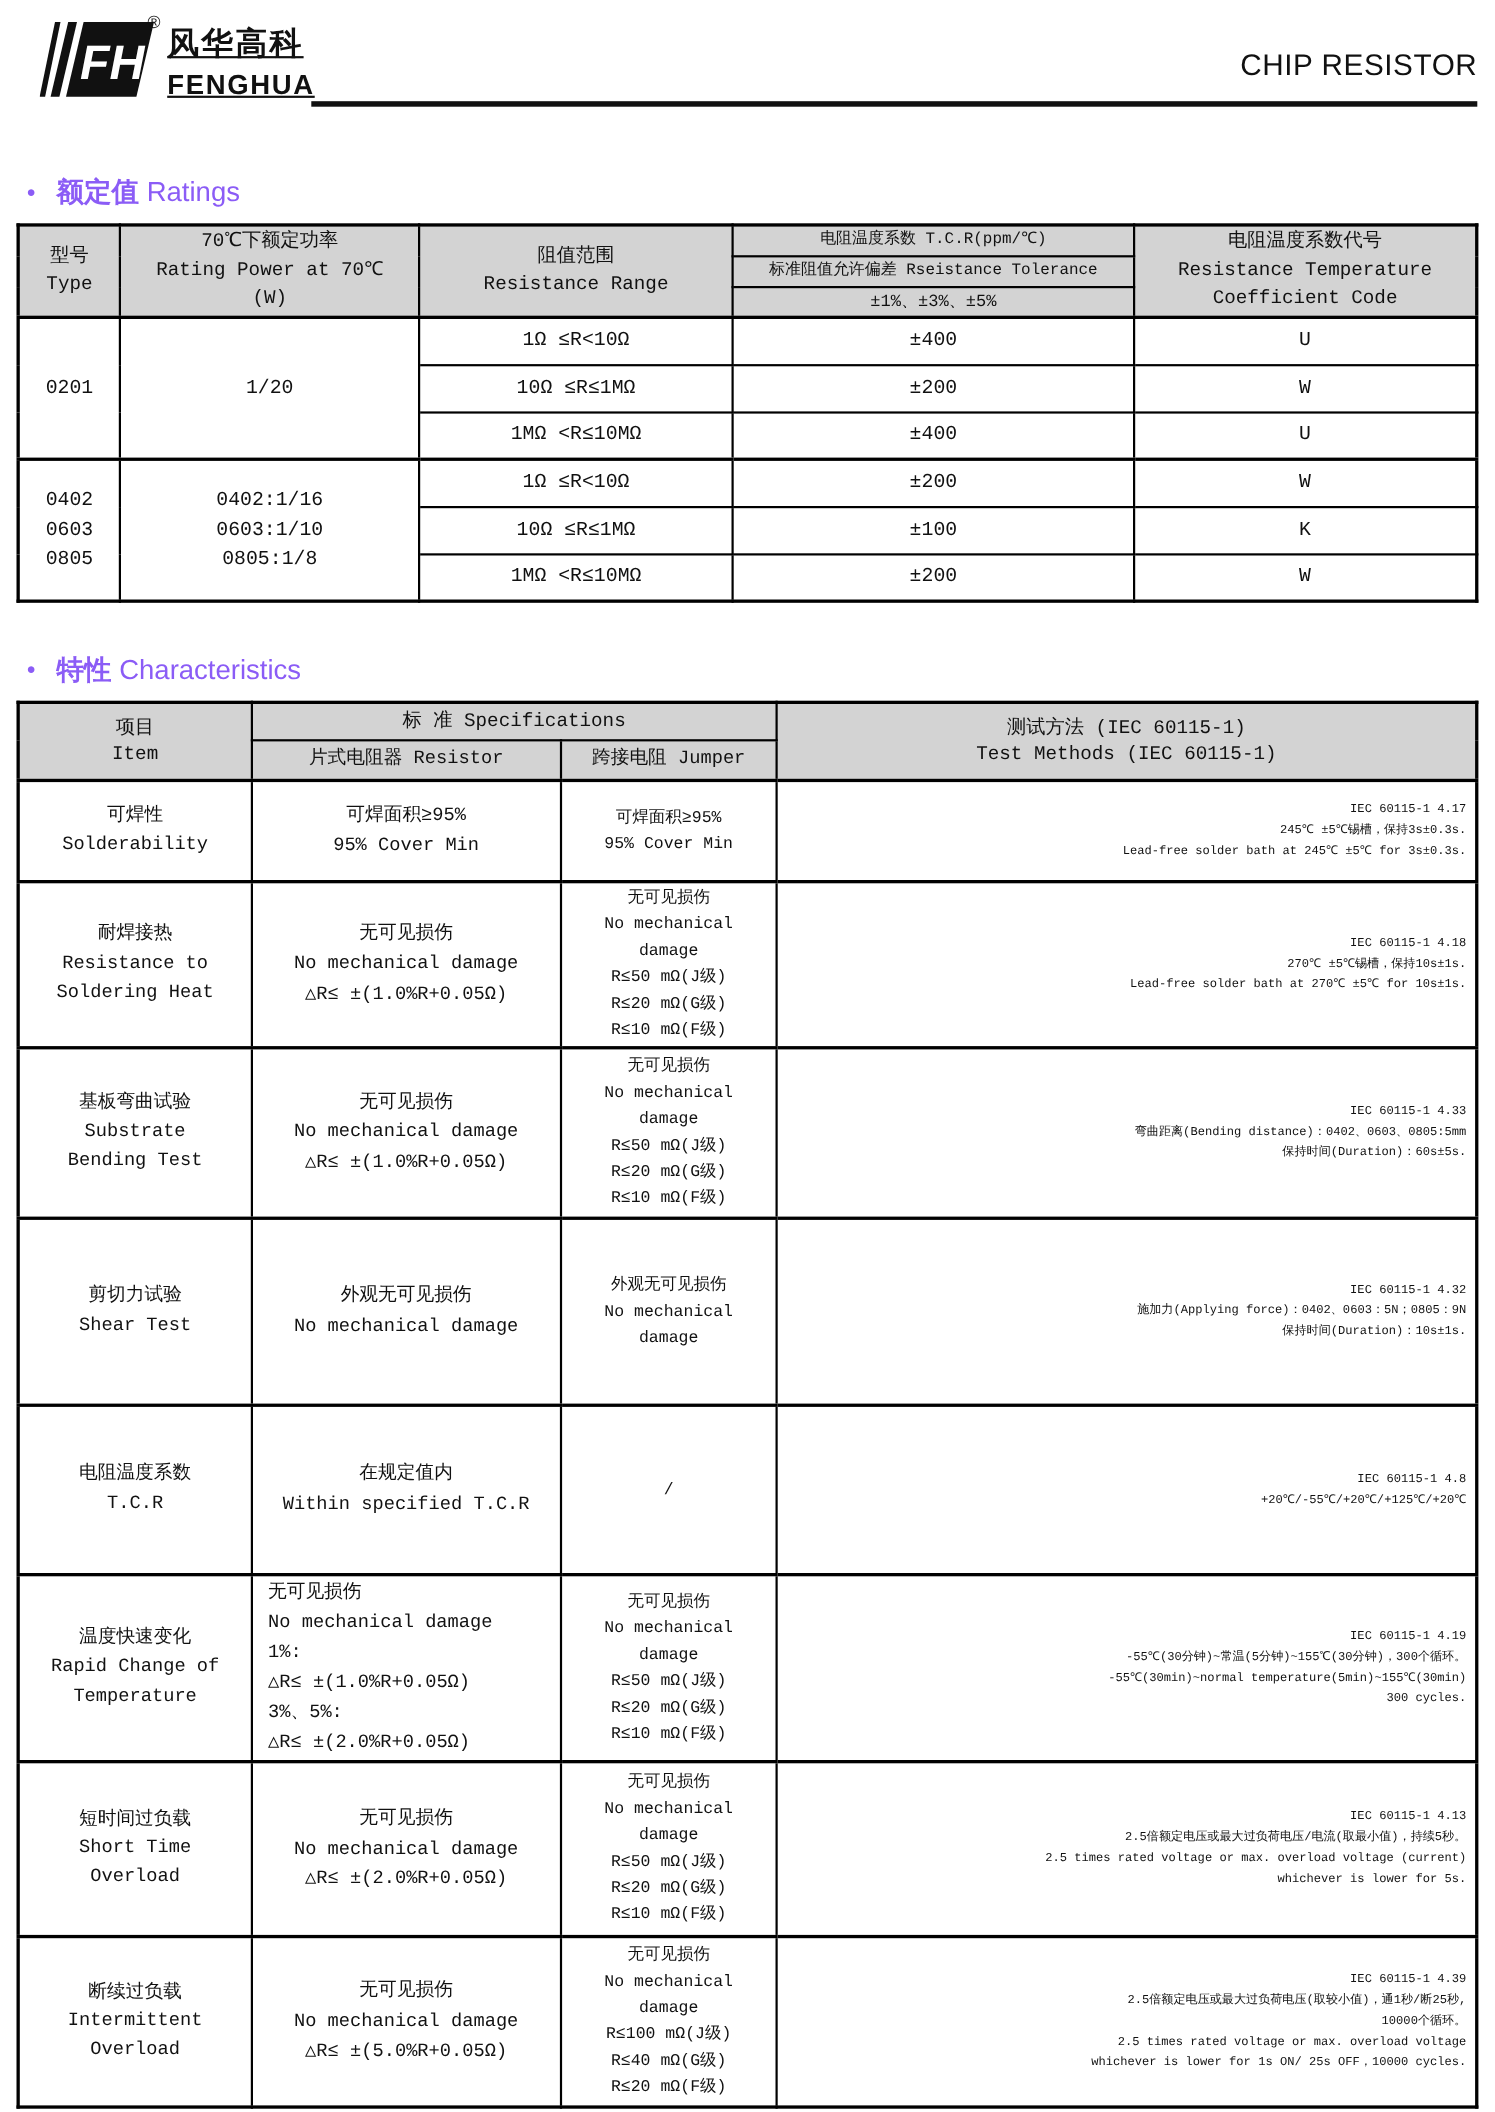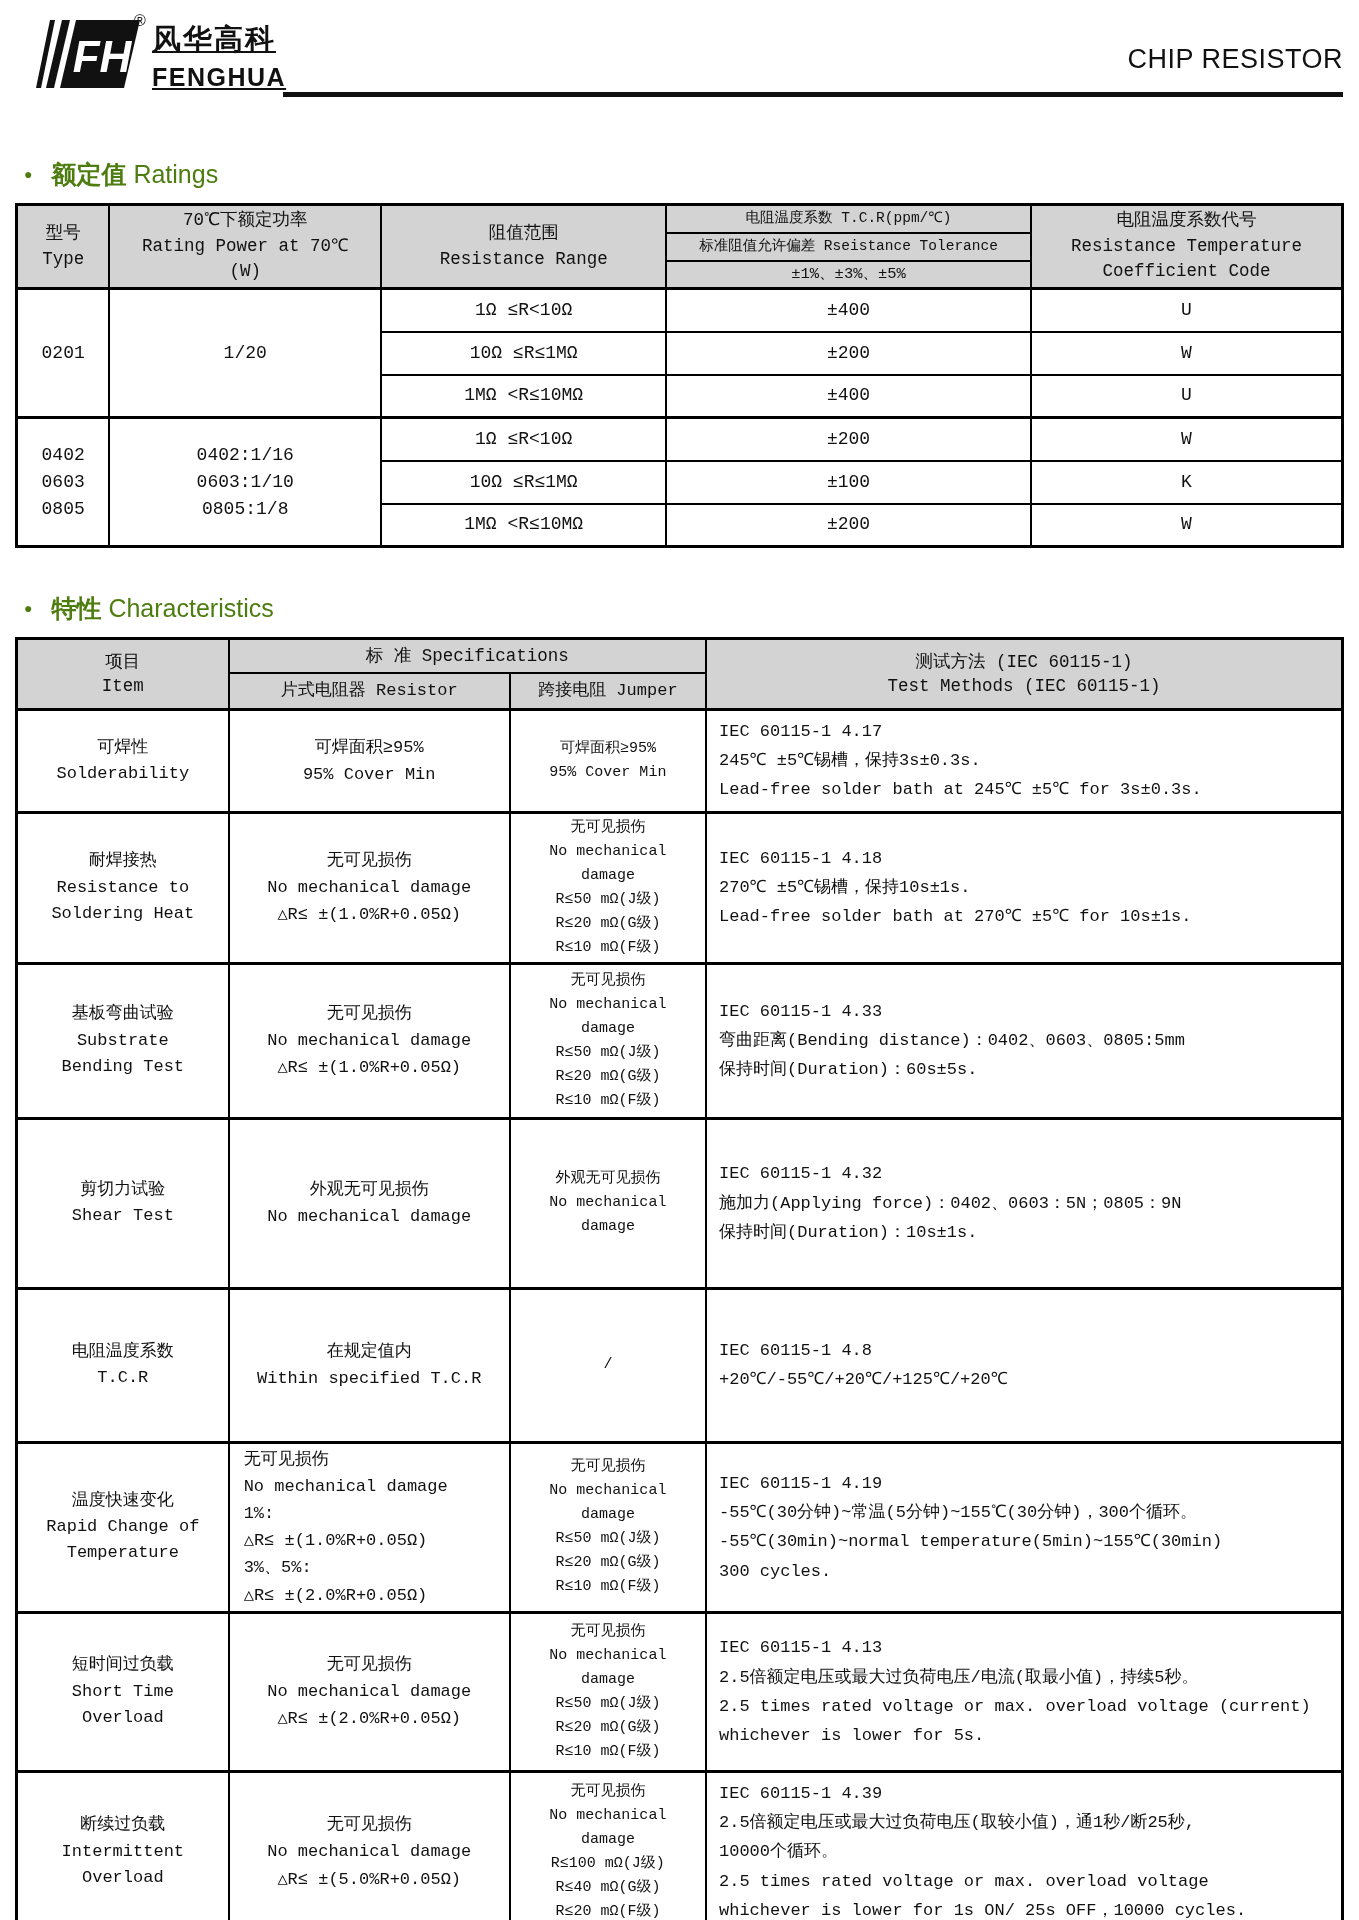--- a/index.html
+++ b/index.html
@@ -16,21 +16,21 @@
   .logo-wrap { position: absolute; left: 36px; top: 14px; display: flex; align-items: flex-start; }
   .logo-mark { position: relative; width: 112px; height: 80px; }
   .logo-reg { position: absolute; left: 98px; top: -2px; font-size: 16px; color:#111; }
   .logo-text { margin-left: 4px; padding-top: 6px; text-decoration: underline; }
   .logo-cn { font-size: 29px; font-weight: 700; letter-spacing: 2px; white-space: nowrap; }
   .logo-en { font-size: 25px; font-weight: 700; letter-spacing: 1.5px; margin-top: 3px; }
   .doc-title { position: absolute; right: 16px; top: 44px; font-size: 27px; letter-spacing: 0.5px; }
   .hdr-rule { position: absolute; left: 283px; right: 16px; top: 92px; height: 5px; background: #111; }
 
   
-  .sec-title { margin: 0 0 12px 24px; font-size: 25px; font-weight: 400; color:#4d7c0f; }
+  .sec-title { margin: 0 0 12px 24px; font-size: 25px; font-weight: 400; color:#8b5cf6; }
   .sec-title .cn { font-weight: 700; }
   .sec-title .bullet { font-size: 14px; vertical-align: 4px; margin-right: 12px; }
   #ratings-title { padding-top: 40px; }
   #char-title { padding-top: 44px; }
 
   
   table { width: calc(100% - 30px); margin: 0 15px; border-collapse: collapse; table-layout: fixed; font-family: Liberation Mono, monospace; }
   th, td {
     border: 2px solid #000;
     text-align: center; vertical-align: middle;
@@ -50,21 +50,21 @@
 
   
   .chars thead th { font-size: 17.5px; line-height: 1.4; }
   .chars thead tr:first-child th { height: 34px; }
   .chars thead tr:last-child th { height: 37px; font-size: 17px; }
   .chars thead { border-bottom: 3px solid #000; }
   .chars tbody td { border-top: 3px solid #000; }
   .chars .c-item { font-size: 17px; line-height: 1.55; }
   .chars .c-res  { font-size: 17px; line-height: 1.6; }
   .chars .c-jump { font-size: 15px; line-height: 1.6; }
-  .chars .c-test { font-size: 17px; line-height: 1.72; text-align: left; padding: 6px 8px 6px 12px; }
+  .chars .c-test { font-size: 11px; line-height: 1.72; text-align: right; padding: 6px 8px 6px 12px; }
   .chars .ta-left { text-align: left; padding-left: 14px; }
   .chars tr.r0 { height: 92px; }
   .chars tr.r1 { height: 148px; }
   .chars tr.r2 { height: 155px; }
   .chars tr.r3 { height: 170px; padding-left: 38px; }
   .chars tr.r4 { height: 154px; padding-left: 20px; }
   .chars tr.r5 { height: 166px; }
   .chars tr.r6 { height: 159px; }
   .chars tr.r7 { height: 155px; }
 </style>

